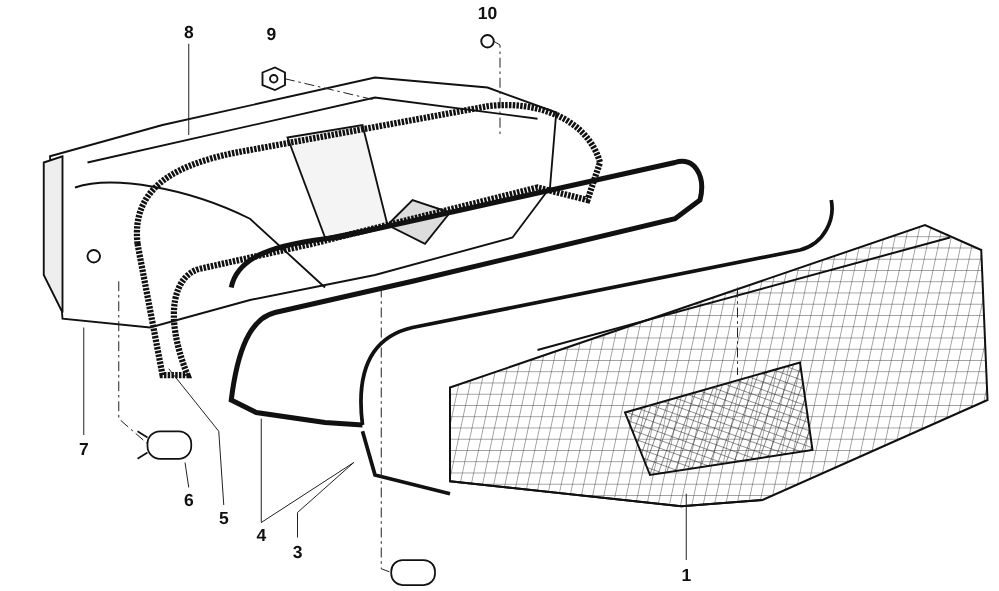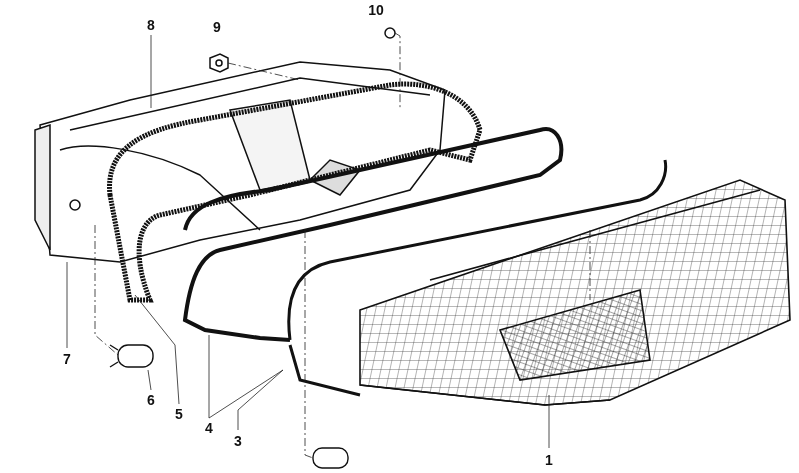--- a/index.html
+++ b/index.html
@@ -78,14 +78,14 @@
 
 <div id="labels">
   <span class="lbl" style="left:549px;top:460px">1</span>
   <span class="lbl" style="left:238px;top:441px">3</span>
   <span class="lbl" style="left:209px;top:428px">4</span>
   <span class="lbl" style="left:179px;top:414px">5</span>
   <span class="lbl" style="left:151px;top:400px">6</span>
   <span class="lbl" style="left:67px;top:359px">7</span>
   <span class="lbl" style="left:151px;top:25px">8</span>
   <span class="lbl" style="left:217px;top:27px">9</span>
-  <span class="lbl" style="left:376px;top:10px">10</span>
+  <span class="lbl" style="left:390px;top:10px">10</span>
 </div>
 
 </body></html>

